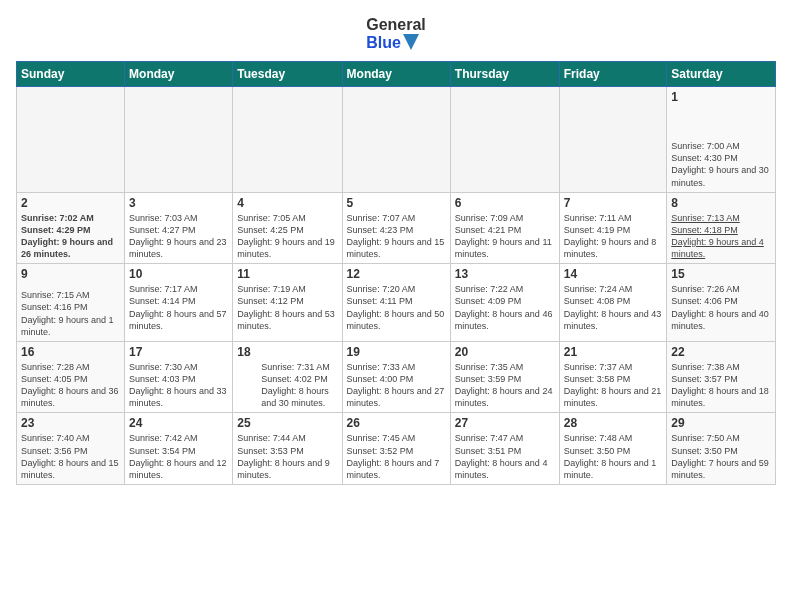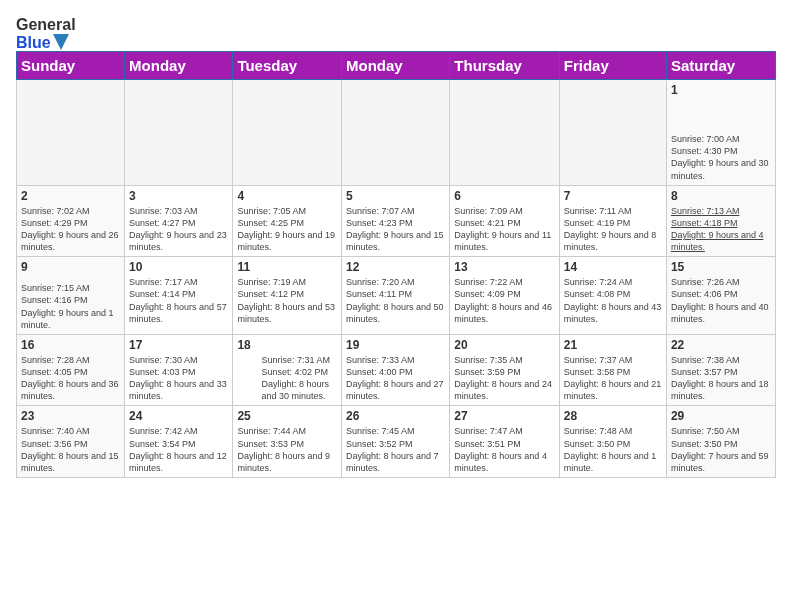--- a/index.html
+++ b/index.html
@@ -11,22 +11,23 @@
       overflow: hidden;
     }
     .page {
       width: 792px;
       min-height: 612px;
       padding: 16px 16px 8px 16px;
       background: #fff;
     }
     .header {
       display: flex;
-      justify-content: flex-start;
+      justify-content: center;
       align-items: flex-start;
+      margin-bottom: 10px;
     }
     .logo {
       display: flex;
       align-items: center;
       gap: 4px;
     }
     .title-block {
       text-align: right;
     }
     .month-title {
@@ -38,23 +39,23 @@
     .subtitle {
       font-size: 14px;
       color: #555;
     }
     .calendar {
       width: 100%;
       border-collapse: collapse;
       border: 1px solid #ccc;
     }
     .calendar th {
-      background: #a21caf;
+      background: #0f766e;
       color: #fff;
-      font-size: 15px;
+      font-size: 12px;
       font-weight: bold;
       padding: 5px 4px;
       text-align: left;
       border: 1px solid #2a6aaa;
       margin-top: 8px;
     }
     .calendar td {
       vertical-align: top;
       border: 1px solid #ccc;
       padding: 3px 4px;
@@ -131,21 +132,21 @@
           <td class="weekend">
             <span class="day-number">1</span>
             <div class="day-info" style="white-space: pre-line; margin-top: 36px;">Sunrise: 7:00 AM
 Sunset: 4:30 PM
 Daylight: 9 hours and 30 minutes.</div>
           </td>
         </tr>
         <tr>
           <td class="weekend">
             <span class="day-number">2</span>
-            <div class="day-info" style="white-space: pre-line;">Sunrise: 7:02 AM
+            <div class="day-info" style="white-space: pre-line; font-weight: bold;">Sunrise: 7:02 AM
 Sunset: 4:29 PM
 Daylight: 9 hours and 26 minutes.</div>
           </td>
           <td>
             <span class="day-number">3</span>
             <div class="day-info" style="white-space: pre-line;">Sunrise: 7:03 AM
 Sunset: 4:27 PM
 Daylight: 9 hours and 23 minutes.</div>
           </td>
           <td>

